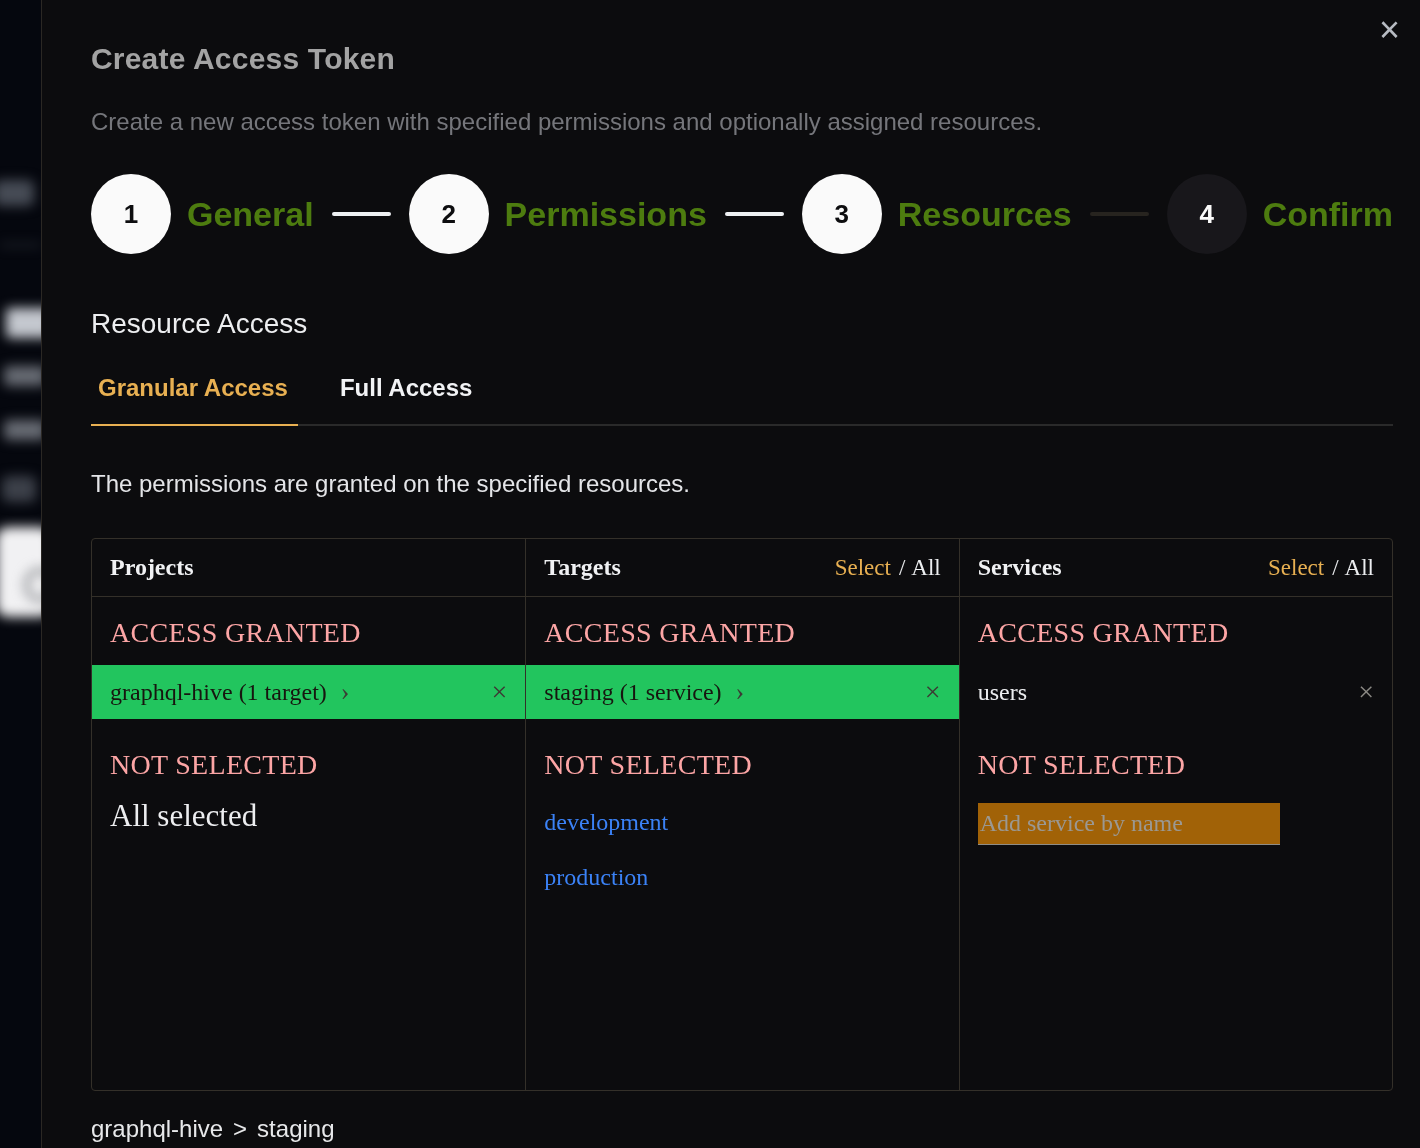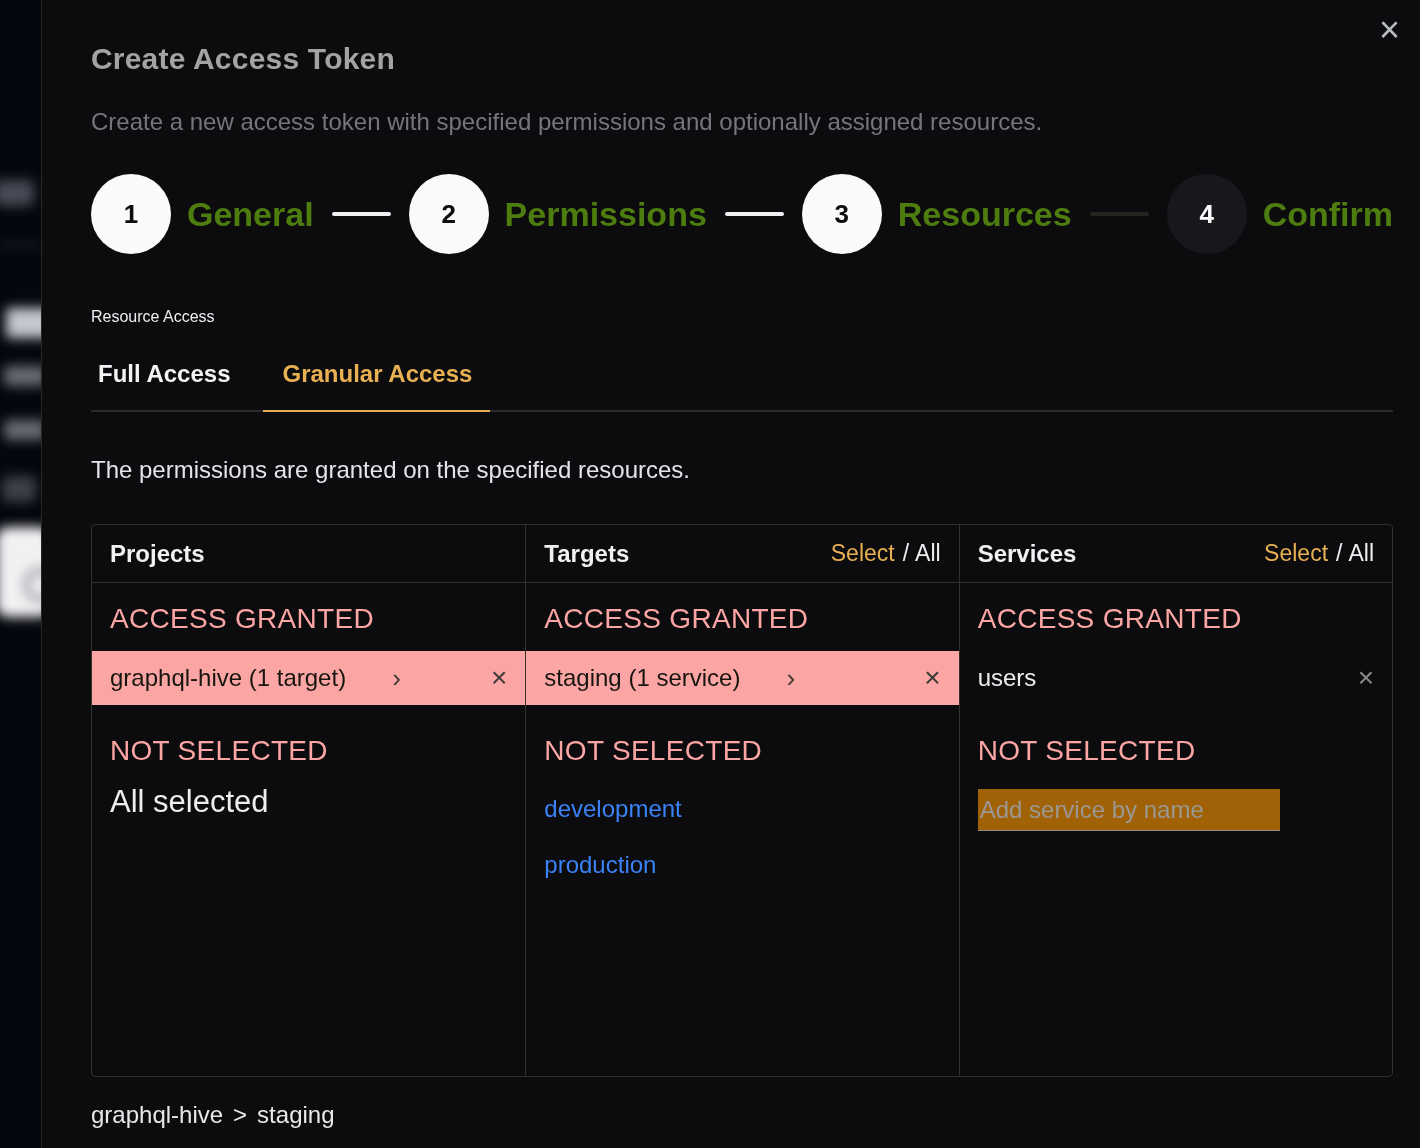--- a/index.html
+++ b/index.html
@@ -53,59 +53,59 @@
     background:#fafafa; color:#0d0d0f;
     display:flex; align-items:center; justify-content:center;
     font-size:26px; font-weight:600; flex:none;
   }
   .step.upcoming .step-circle { background:#18171b; color:#fafafa; }
   .step-label { margin-left:16px; font-size:34px; font-weight:600; color:#4d7c0f; white-space:nowrap; }
   .connector { height:4px; border-radius:2px; flex:1 1 60px; margin:0 18px; background:#eef0f2; }
   .connector.dim { background:#27241f; }
 
   
-  .section-heading { margin-top:54px; font-size:16px; font-weight:500; color:#edeef0; }
+  .section-heading { margin-top:54px; font-size:28px; font-weight:500; color:#edeef0; }
 
   .tabs { margin-top:34px; display:flex; border-bottom:2px solid #2a2a2a; width:1302px; }
   .tab { font-size:24px; font-weight:700; padding:0 10px 22px 7px; color:#f2f3f5; cursor:pointer; position:relative; }
   .tab + .tab { margin-left:22px; padding:0 18px 22px 20px; }
   .tab.active { color:#e8b052; }
   .tab.active::after {
     content:""; position:absolute; left:0; right:0; bottom:-2px; height:2px; background:#e8b052;
   }
 
   .section-desc { margin-top:44px; font-size:24px; color:#e4e5e8; }
 
   
   .res-table {
     margin-top:40px; width:1302px; height:553px;
     border:1px solid #343029; border-radius:4px;
     display:grid; grid-template-columns:1fr 1fr 1fr;
   }
-  .res-col { display:flex; flex-direction:column; min-width:0; }
+  .res-col { display:flex; flex-direction:column; min-width:0;font-family:Liberation Serif, serif; }
   .res-col + .res-col { border-left:1px solid #343029; }
 
   .col-header {
     height:58px; flex:none; border-bottom:1px solid #343029;
     display:flex; align-items:center; padding:0 18px;
     font-size:24px; font-weight:700; color:#f0f1f3;
   }
   .select-all { margin-left:auto; font-size:23px; font-weight:400; white-space:nowrap; }
   .select-link { color:#e8b052; cursor:pointer; }
   .select-sep { color:#eceef0; margin:0 6px 0 8px; }
   .all-link { color:#eceef0; cursor:pointer; }
 
   .col-body { padding-top:20px; }
   .sec-label { padding:0 18px; font-size:28px; color:#fca5a5; letter-spacing:.3px; }
 
   .granted-row {
     margin-top:16px; height:54px; display:flex; align-items:center;
     padding:0 18px; font-size:24px;
   }
-  .granted-row.highlight { background:#fca5a5; color:#17150f; cursor:pointer;gap:32px; }
+  .granted-row.highlight { background:#22c55e; color:#17150f; cursor:pointer; }
   .granted-row.plain { color:#edeef0; }
   .row-chevron { margin-left:14px; font-size:26px; color:#3c3a34; line-height:1; }
   .row-x { margin-left:auto; font-size:28px; line-height:1; color:#3c3a34; cursor:pointer; background:none; border:none; font-family:inherit; }
   .granted-row.plain .row-x { color:#8b8984; }
 
   .not-selected-label { margin-top:30px; }
 
   .list-item { margin-top:28px; padding:0 18px; font-size:24px; color:#3b82f6; cursor:pointer; }
   .status-text { margin-top:17px; padding:0 18px; font-size:31px; color:#edeef0; }
 
@@ -160,22 +160,22 @@
     <div class="connector dim"></div>
     <div class="step upcoming">
       <div class="step-circle">4</div>
       <div class="step-label">Confirm</div>
     </div>
   </div>
 
   <h2 class="section-heading">Resource Access</h2>
 
   <div class="tabs">
+    <div class="tab active">Granular Access</div>
     <div class="tab">Full Access</div>
-    <div class="tab active">Granular Access</div>
   </div>
 
   <p class="section-desc">The permissions are granted on the specified resources.</p>
 
   <div class="res-table">
 
     <div class="res-col">
       <div class="col-header">
         <span>Projects</span>
       </div>

